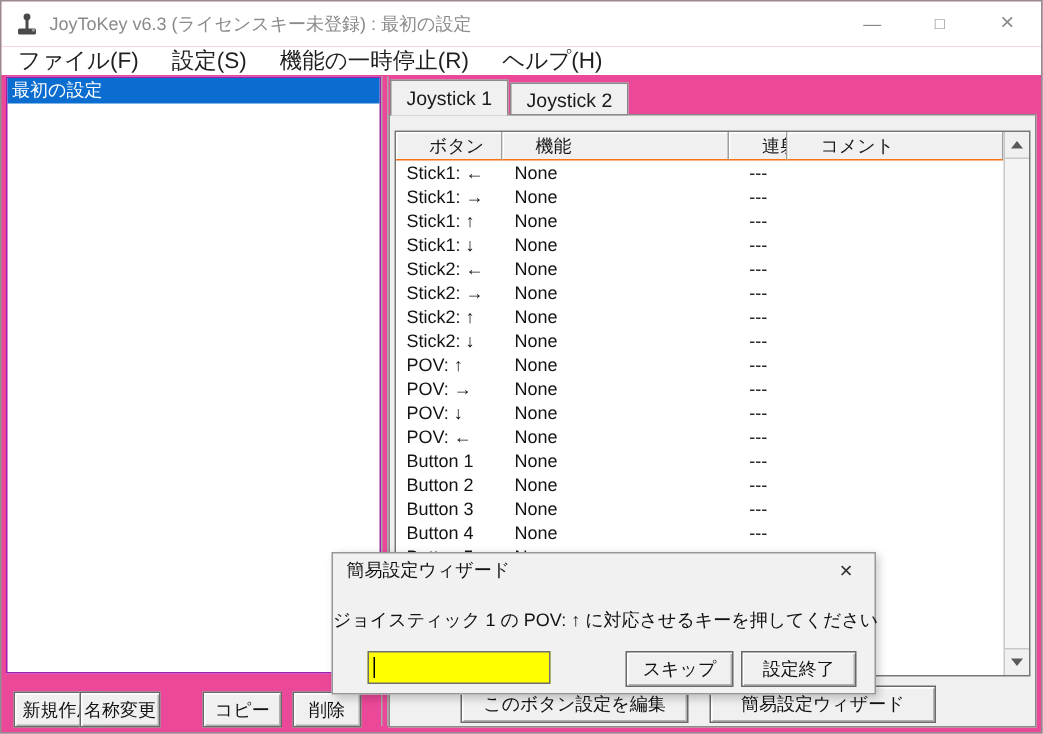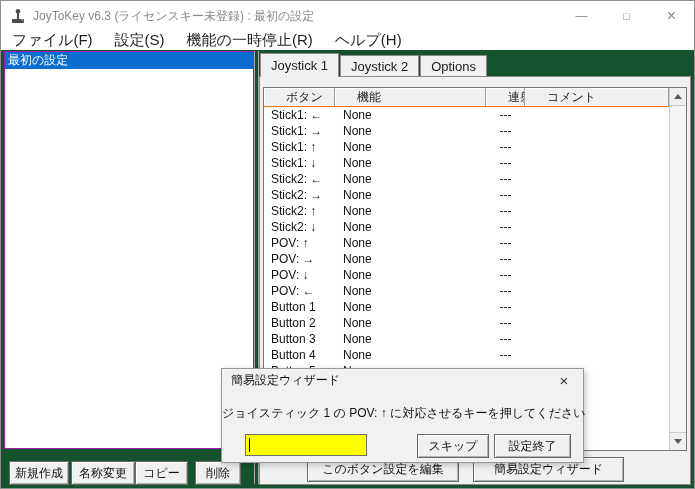--- a/index.html
+++ b/index.html
@@ -2,21 +2,21 @@
 <html style="--selection-blue: #0b6dcf; --wizard-input-yellow: #ffff00;"><head>
 <meta charset="utf-8">
 <style>
   html,body { margin:0; padding:0; }
   body {
     width:695px; height:489px; position:relative; overflow:hidden;
     font-family:"Liberation Sans","DejaVu Sans",sans-serif;
     background:#ffffff;
   }
   .window {
-    position:absolute; inset:0; background:#14532d;
+    position:absolute; inset:0; background:#ec4899;
     border:1px solid #8f8f8f; box-sizing:border-box;
   }
   
   .titlebar { position:absolute; left:0; top:0; width:100%; height:30px; background:#ffffff; }
   .app-icon { position:absolute; left:9px; top:7px; width:16px; height:16px; }
   .title-text {
     position:absolute; left:32px; top:0; height:30px; line-height:30px;
     font-size:12px; color:#8a8a8a; white-space:nowrap;
   }
   .win-controls { position:absolute; right:0; top:0; height:30px; display:flex; }
@@ -50,21 +50,21 @@
     position:absolute; background:#f0f0f0;
     border:1px solid #696969;
     box-shadow: inset 1px 1px 0 #ffffff, inset -1px -1px 0 #b0b0b0;
     font-size:12px; color:#111111;
     display:flex; align-items:center; justify-content:center;
     box-sizing:border-box; white-space:nowrap; overflow:hidden; cursor:default;
     padding:0;
   }
   .pbtns > .btn { top:460px; height:24px; }
   .pbtns > .btn:nth-of-type(1){ left:8px;   width:60px; }
-  .pbtns > .btn:nth-of-type(2){ left:70px;  width:64px; }
+  .pbtns > .btn:nth-of-type(2){ left:52px;  width:54px; }
   .pbtns > .btn:nth-of-type(3){ left:134px; width:53px; }
   .pbtns > .btn:nth-of-type(4){ left:194px; width:46px; }
   
   .tabpage {
     position:absolute; left:258px; top:75px; width:432px; height:409px;
     border:1px solid #8a8a8a; background:#f0f0f0; box-sizing:border-box;
   }
   .tabs {
     position:absolute; left:259px; top:52px; height:24px;
     display:flex; align-items:flex-end; z-index:3;
@@ -193,21 +193,20 @@
 
       <button class="btn">削除</button>
     </div>
 
   <div class="tabs">
 
       <div class="tab active">Joystick 1</div>
 
       <div class="tab">Joystick 2</div>
 
-      <div class="tab">Options</div>
     </div>
   <div class="tabpage"></div>
 
   <div class="table">
     <div class="thead">
       <div class="th w0">ボタン</div>
       <div class="th w1">機能</div>
       <div class="th w2">連射</div>
       <div class="th w3">コメント</div>
     </div>

